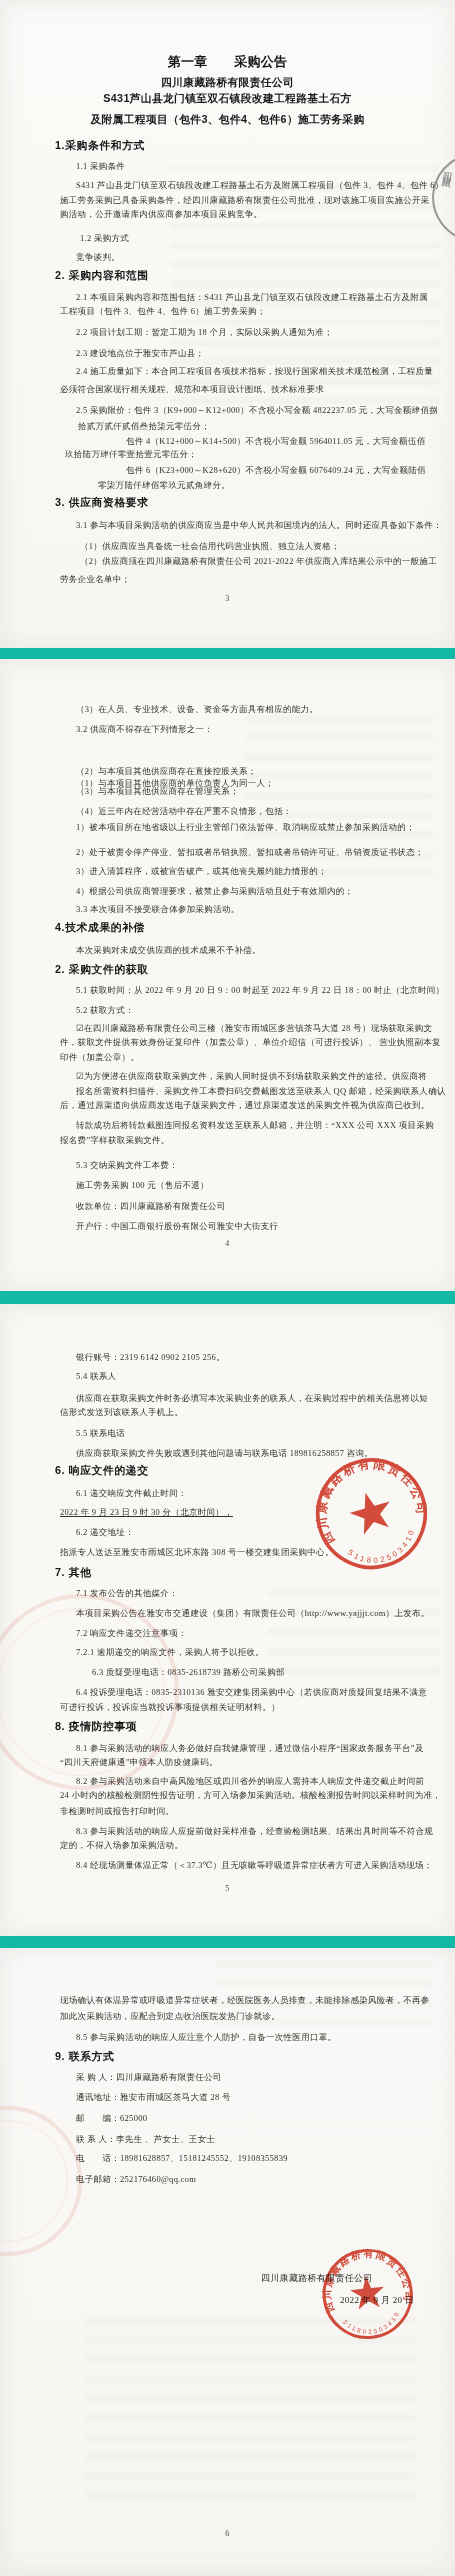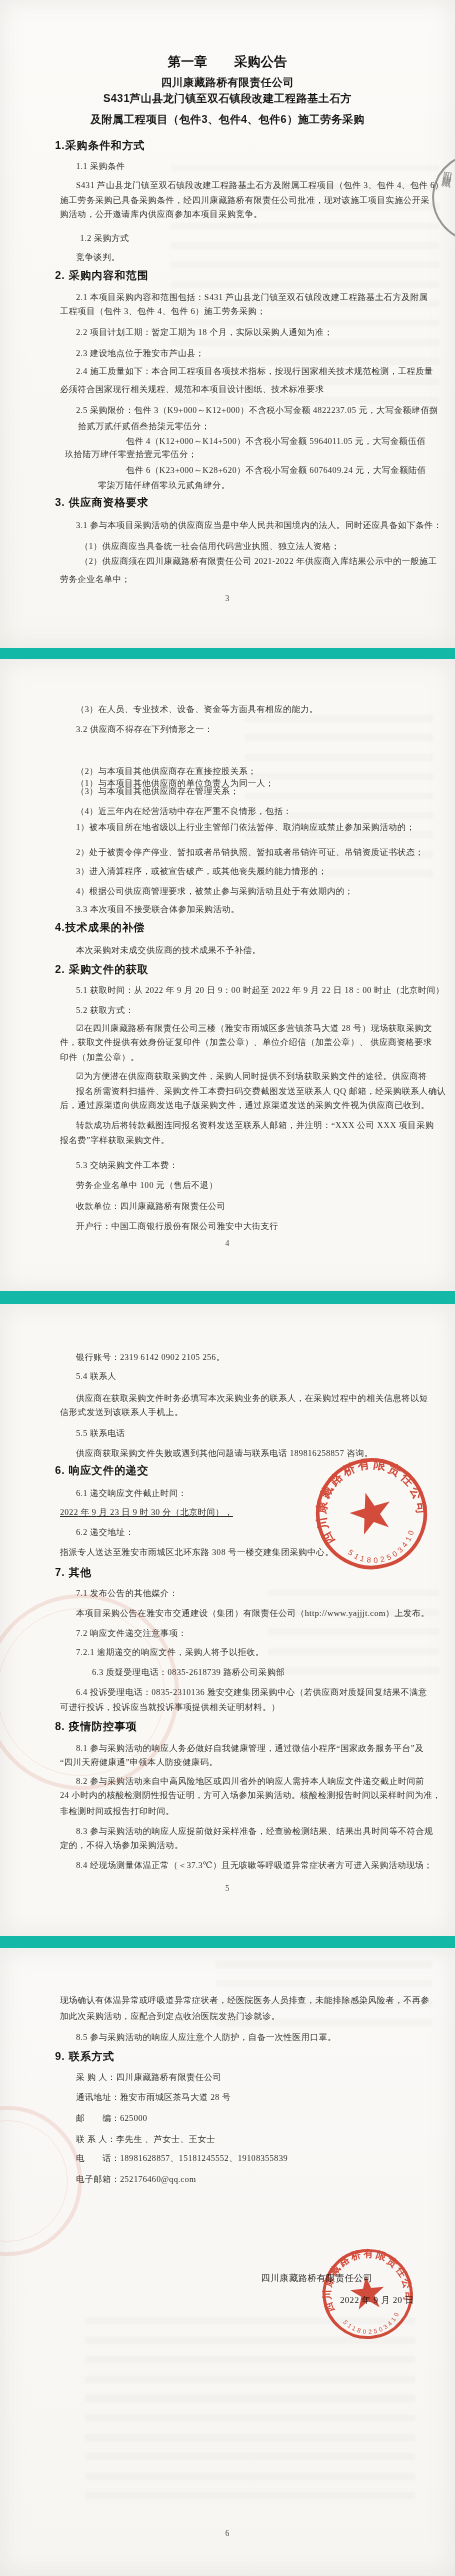--- a/index.html
+++ b/index.html
@@ -94,29 +94,29 @@
       <div class="tl b" style="top: 847px; left: 76px;">2）处于被责令停产停业、暂扣或者吊销执照、暂扣或者吊销许可证、吊销资质证书状态；</div>
       <div class="tl b" style="top: 866px; left: 76px;">3）进入清算程序，或被宣告破产，或其他丧失履约能力情形的；</div>
       <div class="tl b" style="top: 886px; left: 76px;">4）根据公司供应商管理要求，被禁止参与采购活动且处于有效期内的；</div>
       <div class="tl b" style="top: 904px; left: 76px;">3.3 本次项目不接受联合体参加采购活动。</div>
       <div class="tl h" style="top: 921px; left: 55px;">4.技术成果的补偿</div>
       <div class="tl b" style="top: 945px; left: 76px;">本次采购对未成交供应商的技术成果不予补偿。</div>
       <div class="tl h" style="top: 963px; left: 55px;">2. 采购文件的获取</div>
       <div class="tl b" style="top: 985px; left: 76px;"><span>5.1 获取时间：从 </span><span class="u">2022</span><span> 年 </span><span class="u">9</span><span> 月 </span><span class="u">20</span><span> 日 9：00 时起至 </span><span class="u">2022</span><span> 年 </span><span class="u">9</span><span> 月 </span><span class="u">22</span><span> 日 18：00 时止（北京时间）</span></div>
       <div class="tl b" style="top: 1005px; left: 76px;">5.2 获取方式：</div>
       <div class="tl b" style="top: 1023px; left: 76px;"><span>☑在</span><span class="u">四川康藏路桥有限责任公司三楼（雅安市雨城区多营镇茶马大道 28 号）</span><span>现场获取采购文</span></div>
-      <div class="tl b" style="top: 1037px; left: 60px;">件，获取文件提供有效身份证复印件（加盖公章）、单位介绍信（加盖公章）、 供应商资格要求</div>
+      <div class="tl b" style="top: 1037px; left: 60px;">件，获取文件提供有效身份证复印件（加盖公章）、单位介绍信（可进行投诉）、 营业执照副本复</div>
       <div class="tl b" style="top: 1052px; left: 60px;">印件（加盖公章）。</div>
       <div class="tl b" style="top: 1071px; left: 76px;">☑为方便潜在供应商获取采购文件，采购人同时提供不到场获取采购文件的途径。供应商将</div>
       <div class="tl b" style="top: 1086px; left: 60px; margin-left: 16px;">报名所需资料扫描件、采购文件工本费扫码交费截图发送至联系人 QQ 邮箱，经采购联系人确认</div>
       <div class="tl b" style="top: 1100px; left: 60px;">后，通过原渠道向供应商发送电子版采购文件，通过原渠道发送的采购文件视为供应商已收到。</div>
       <div class="tl b" style="top: 1120px; left: 76px;">转款成功后将转款截图连同报名资料发送至联系人邮箱，并注明：“XXX 公司 XXX 项目采购</div>
       <div class="tl b" style="top: 1135px; left: 60px;">报名费”字样获取采购文件。</div>
       <div class="tl b" style="top: 1160px; left: 76px;">5.3 交纳采购文件工本费：</div>
-      <div class="tl b" style="top: 1180px; left: 76px;"><span>劳务企业名单中 </span><span class="u">100</span><span> 元（售后不退）</span></div>
+      <div class="tl b" style="top: 1180px; left: 76px;"><span>施工劳务采购 </span><span class="u">100</span><span> 元（售后不退）</span></div>
       <div class="tl b" style="top: 1201px; left: 76px;">收款单位：四川康藏路桥有限责任公司</div>
       <div class="tl b" style="top: 1221px; left: 76px;">开户行：中国工商银行股份有限公司雅安中大街支行</div>
       <div class="tl pnum c" style="top: 1239px;">4</div>
     </div>
   <div>
       <div class="tl b" style="top: 1352px; left: 76px;">银行账号：2319 6142 0902 2105 256。</div>
       <div class="tl b" style="top: 1371px; left: 76px;">5.4 联系人</div>
       <div class="tl b" style="top: 1393px; left: 76px;">供应商在获取采购文件时务必填写本次采购业务的联系人，在采购过程中的相关信息将以短</div>
       <div class="tl b" style="top: 1407px; left: 60px;">信形式发送到该联系人手机上。</div>
       <div class="tl b" style="top: 1428px; left: 76px;">5.5 联系电话</div>

